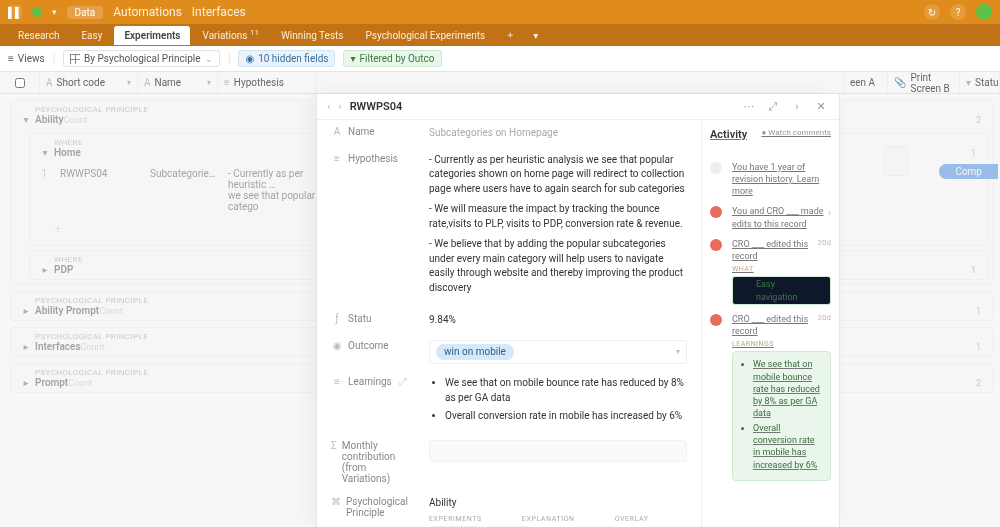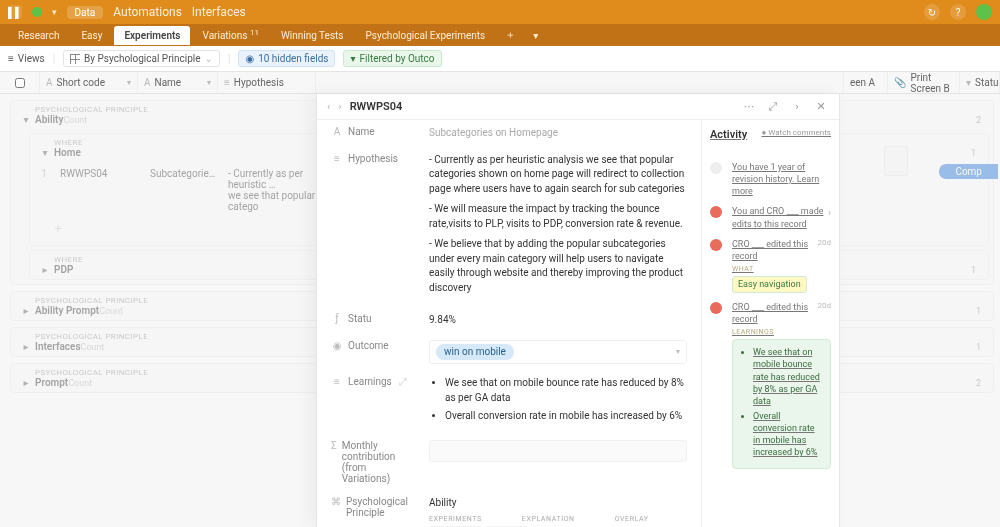--- a/index.html
+++ b/index.html
@@ -80,21 +80,21 @@
   .activity { width: 138px; border-left: 1px solid #eee; padding: 8px 8px 8px 8px; font-size: 9px; color: #777; overflow-y: auto; }
   .activity .ahd { display: flex; align-items: flex-start; margin-bottom: 20px; text-decoration: underline; }
   .activity .ahd .atitle { font-size: 11px; color: #333; font-weight: 600; }
   .activity .ahd .wc { margin-left: auto; font-size: 8px; color: #999; }
   .aev { display: flex; gap: 10px; margin-bottom: 8px; position: relative; text-decoration: underline; }
   .aev .av { width: 12px; height: 12px; border-radius: 50%; background: #d2d2d2; flex: 0 0 12px; margin-top: 1px; }
   .aev .av.c1 { background: #e86b5c; }
   .aev .atxt { flex: 1; line-height: 1.35; }
   .aev .when { position: absolute; right: 0; top: 0; font-size: 8px; color: #bbb; }
   .block-lbl { font-size: 7px; letter-spacing: .5px; color: #b7a97a; margin: 3px 0 2px 0; }
-  .chip2 { display: inline-block; background: #fef9c3; border: 1px solid #d2e9d3; color: #3a7a42; border-radius: 3px; padding: 1px 5px; font-size: 9px; }
+  .chip2 { display: inline-block; background: #0f172a; border: 1px solid #d2e9d3; color: #3a7a42; border-radius: 3px; padding: 1px 23px; font-size: 9px; }
   .learnbox { background: #eaf6eb; border: 1px solid #d2e9d3; border-radius: 4px; padding: 6px 8px 6px 10px; margin-top: 2px; }
   .learnbox ul { list-style: disc; padding-left: 10px; color: #3b6b40; }
   .learnbox li { margin-bottom: 3px; }
   .goarrow { position:absolute; right:0; top:2px; color:#bbb; font-size:10px; }
 
   
   .rightcols { position: absolute; top: 0; right: 0; height: 100%; width: 160px; font-size: 10px; color: #888; }
   .rightcols .badge { position: absolute; right: 2px; top: 70px; background: #2f7de1; color: #fff; font-size: 10px; padding: 2px 16px; border-radius: 7px 0 0 7px; }
   .rightcols .thumb { position: absolute; right: 92px; top: 52px; width: 24px; height: 30px; border: 1px solid #e9e9e9; border-radius: 2px; background: #f9f9f9; }
 

